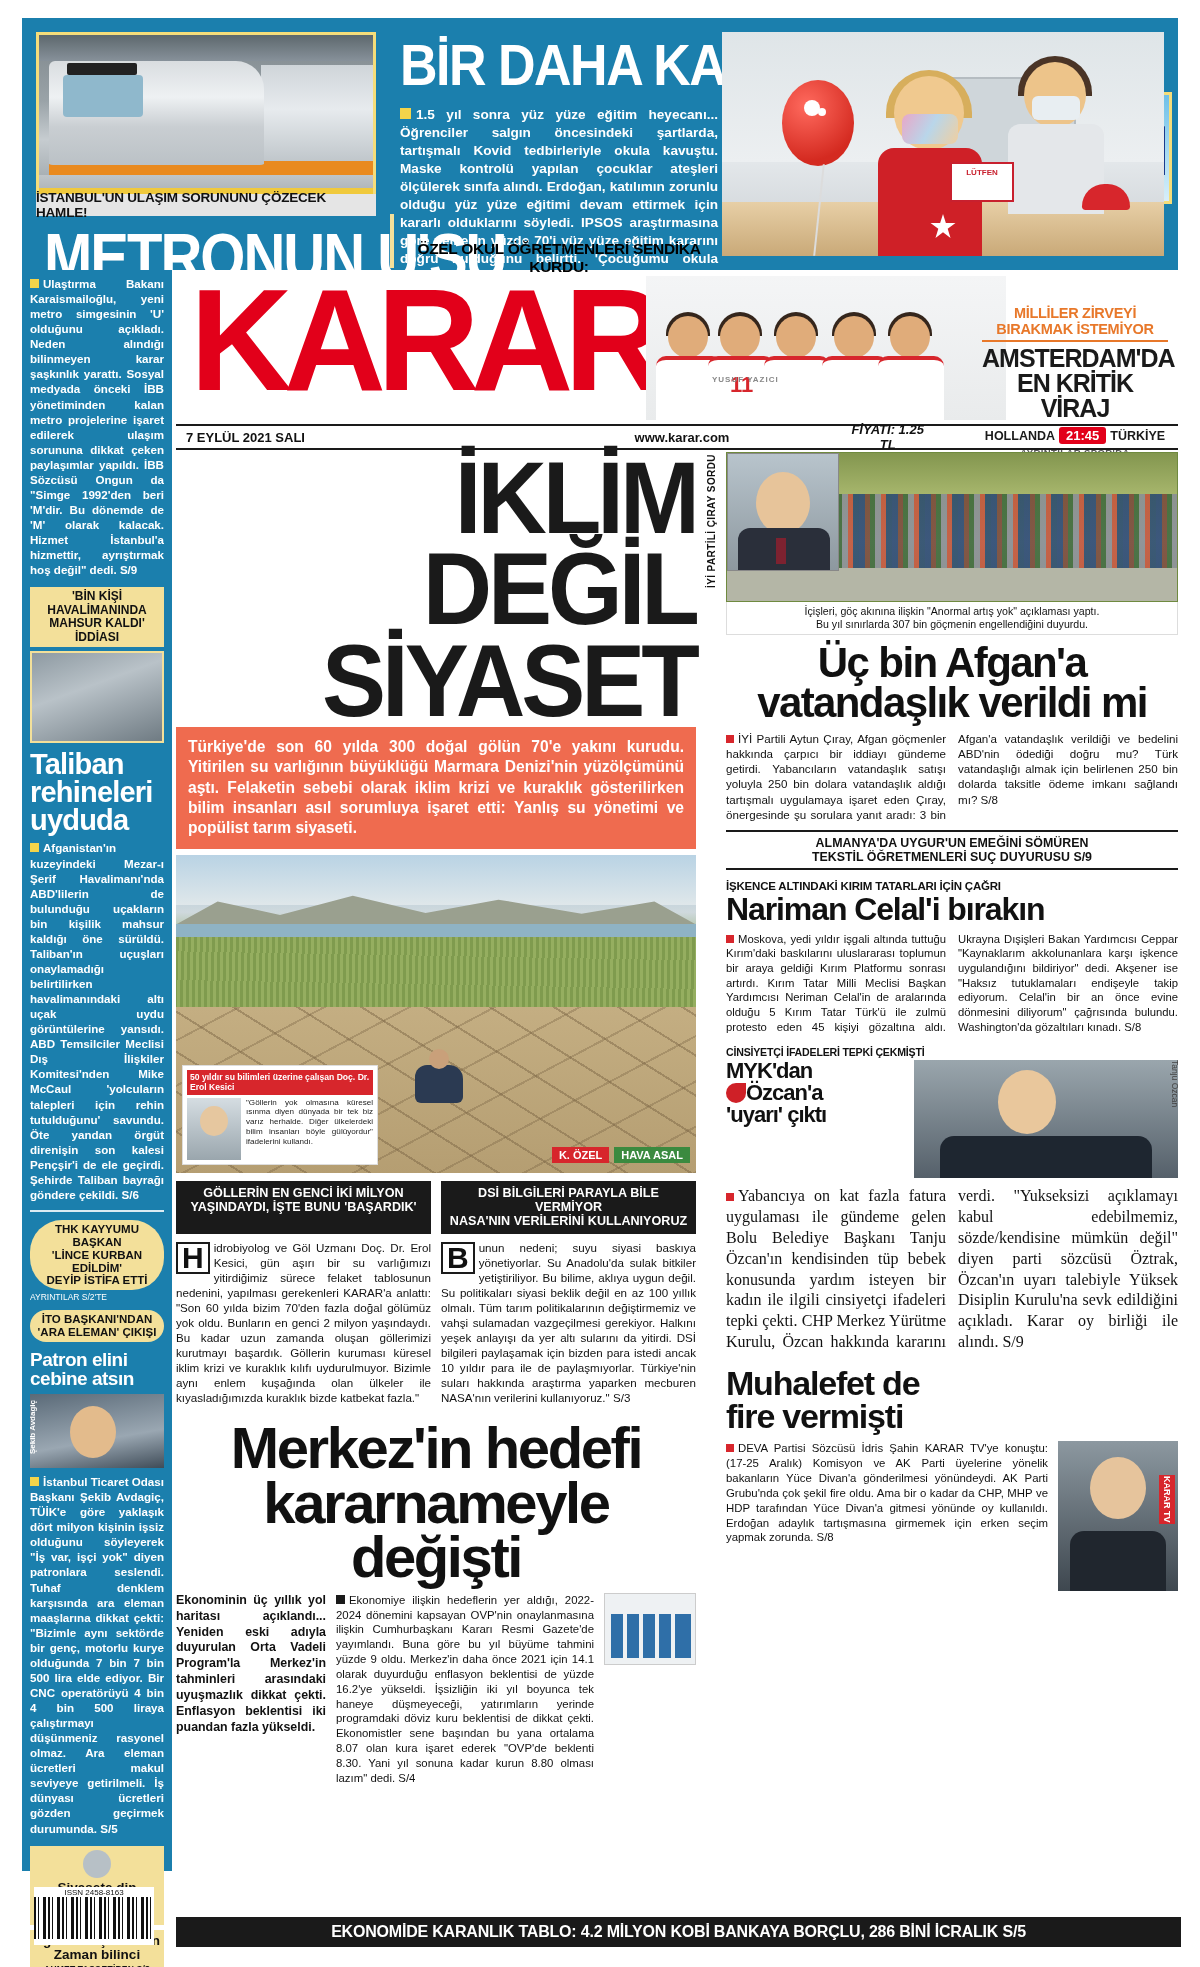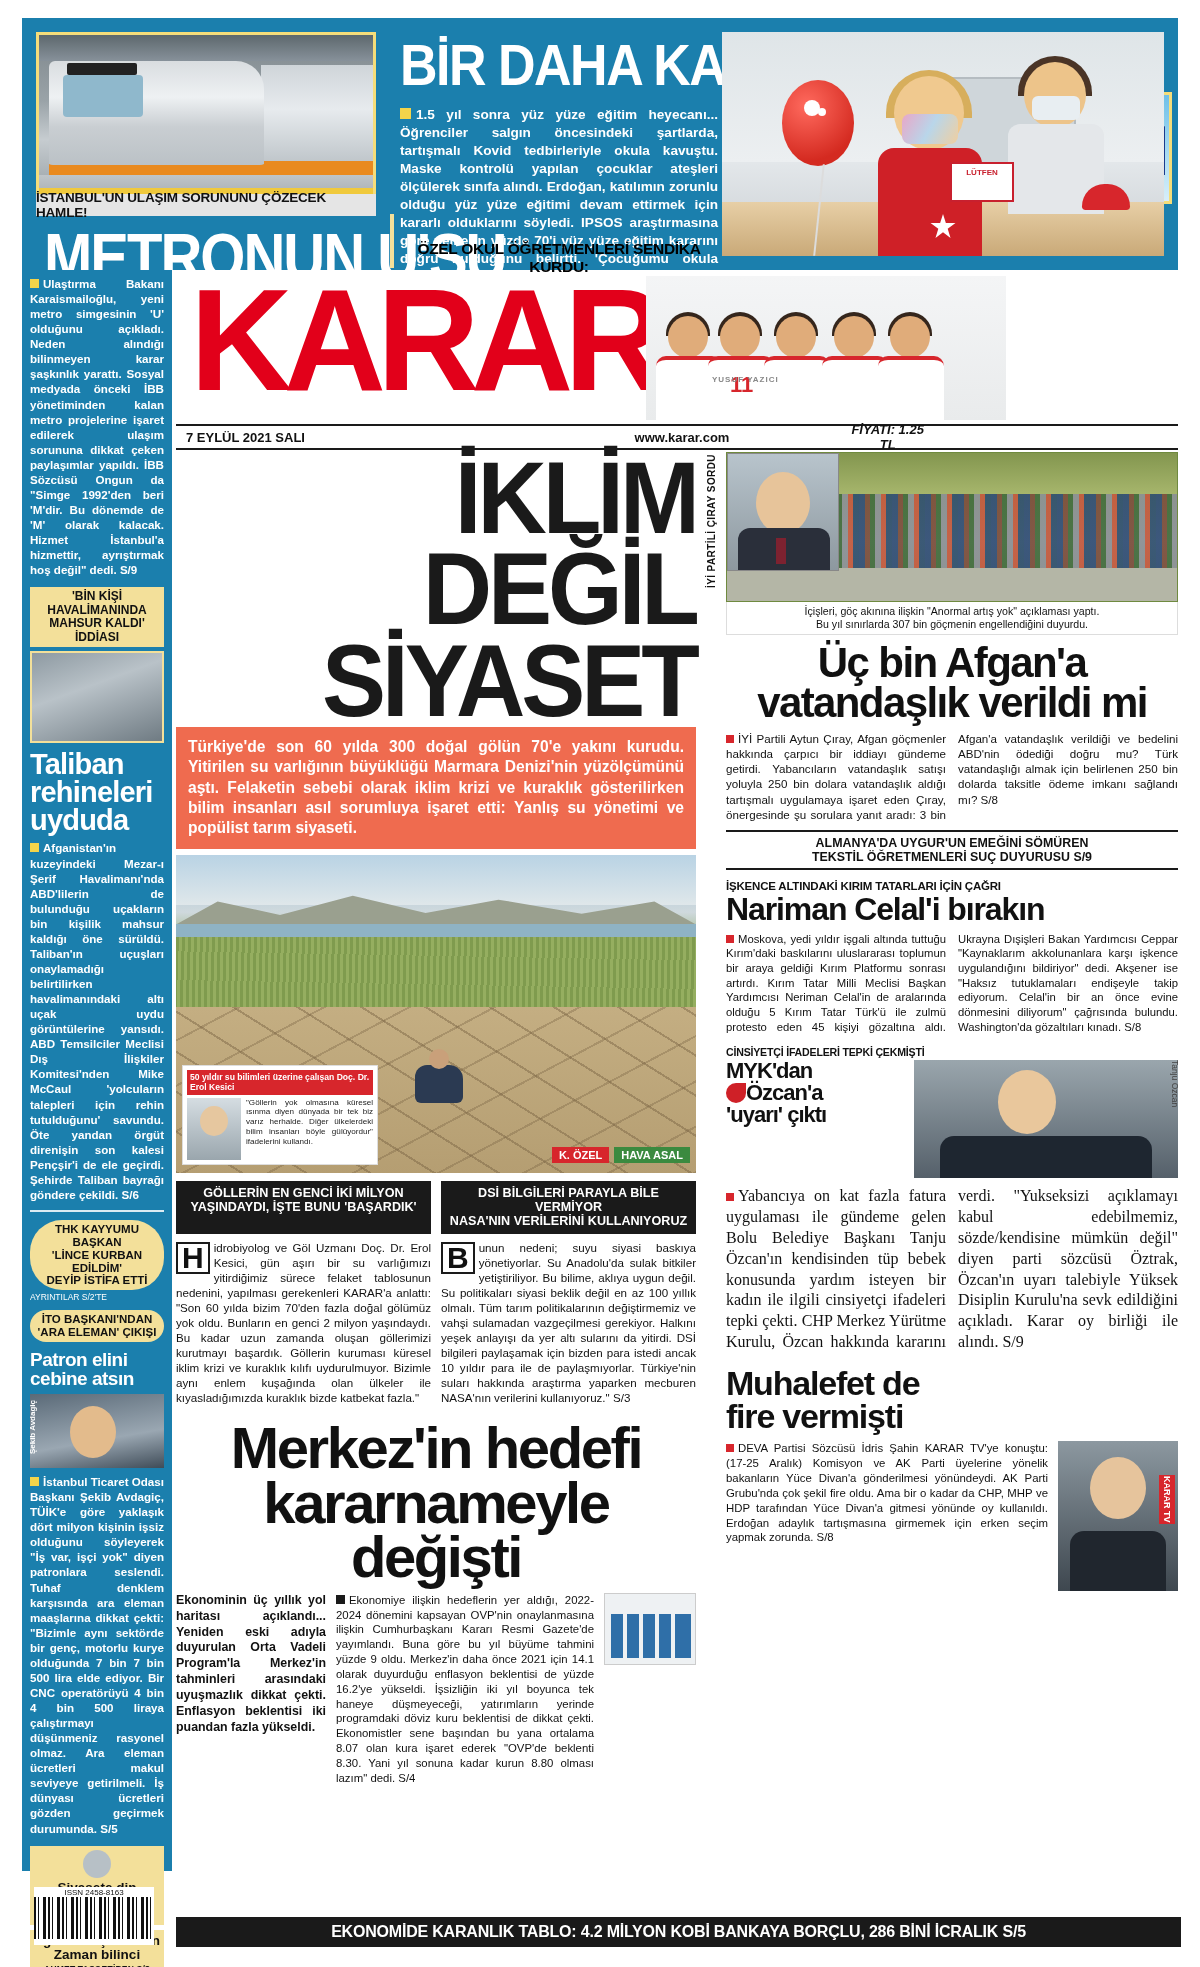--- a/index.html
+++ b/index.html
@@ -566,20 +566,36 @@
         <div class="j"></div>
       </div>
       <div class="player" style="left:232px;">
         <div class="hr"></div>
         <div class="h"></div>
         <div class="j"></div>
       </div>
       <div class="pname" style="left:66px; bottom:36px;">YUSUF YAZICI</div>
     </div>
 
+    <div class="sport-box">
+      <div class="sport-kicker">
+        <div>MİLLİLER ZİRVEYİ</div>
+        <div>BIRAKMAK İSTEMİYOR</div>
+      </div>
+      <div class="sport-title">
+        <div>AMSTERDAM'DA</div>
+        <div>EN KRİTİK VİRAJ</div>
+      </div>
+      <div class="match-row">
+        <span class="match-team">HOLLANDA</span>
+        <span class="match-time">21:45</span>
+        <span class="match-team">TÜRKİYE</span>
+      </div>
+      <div class="sport-sub">AYRINTILAR SPOR'DA</div>
+    </div>
   </div>
 
   <div class="info-bar">
     <div class="d">7 EYLÜL 2021 SALI</div>
     <div class="w">www.karar.com</div>
     <div class="p">FİYATI: 1.25 TL</div>
   </div>
 
   <div class="leftcol">
 

